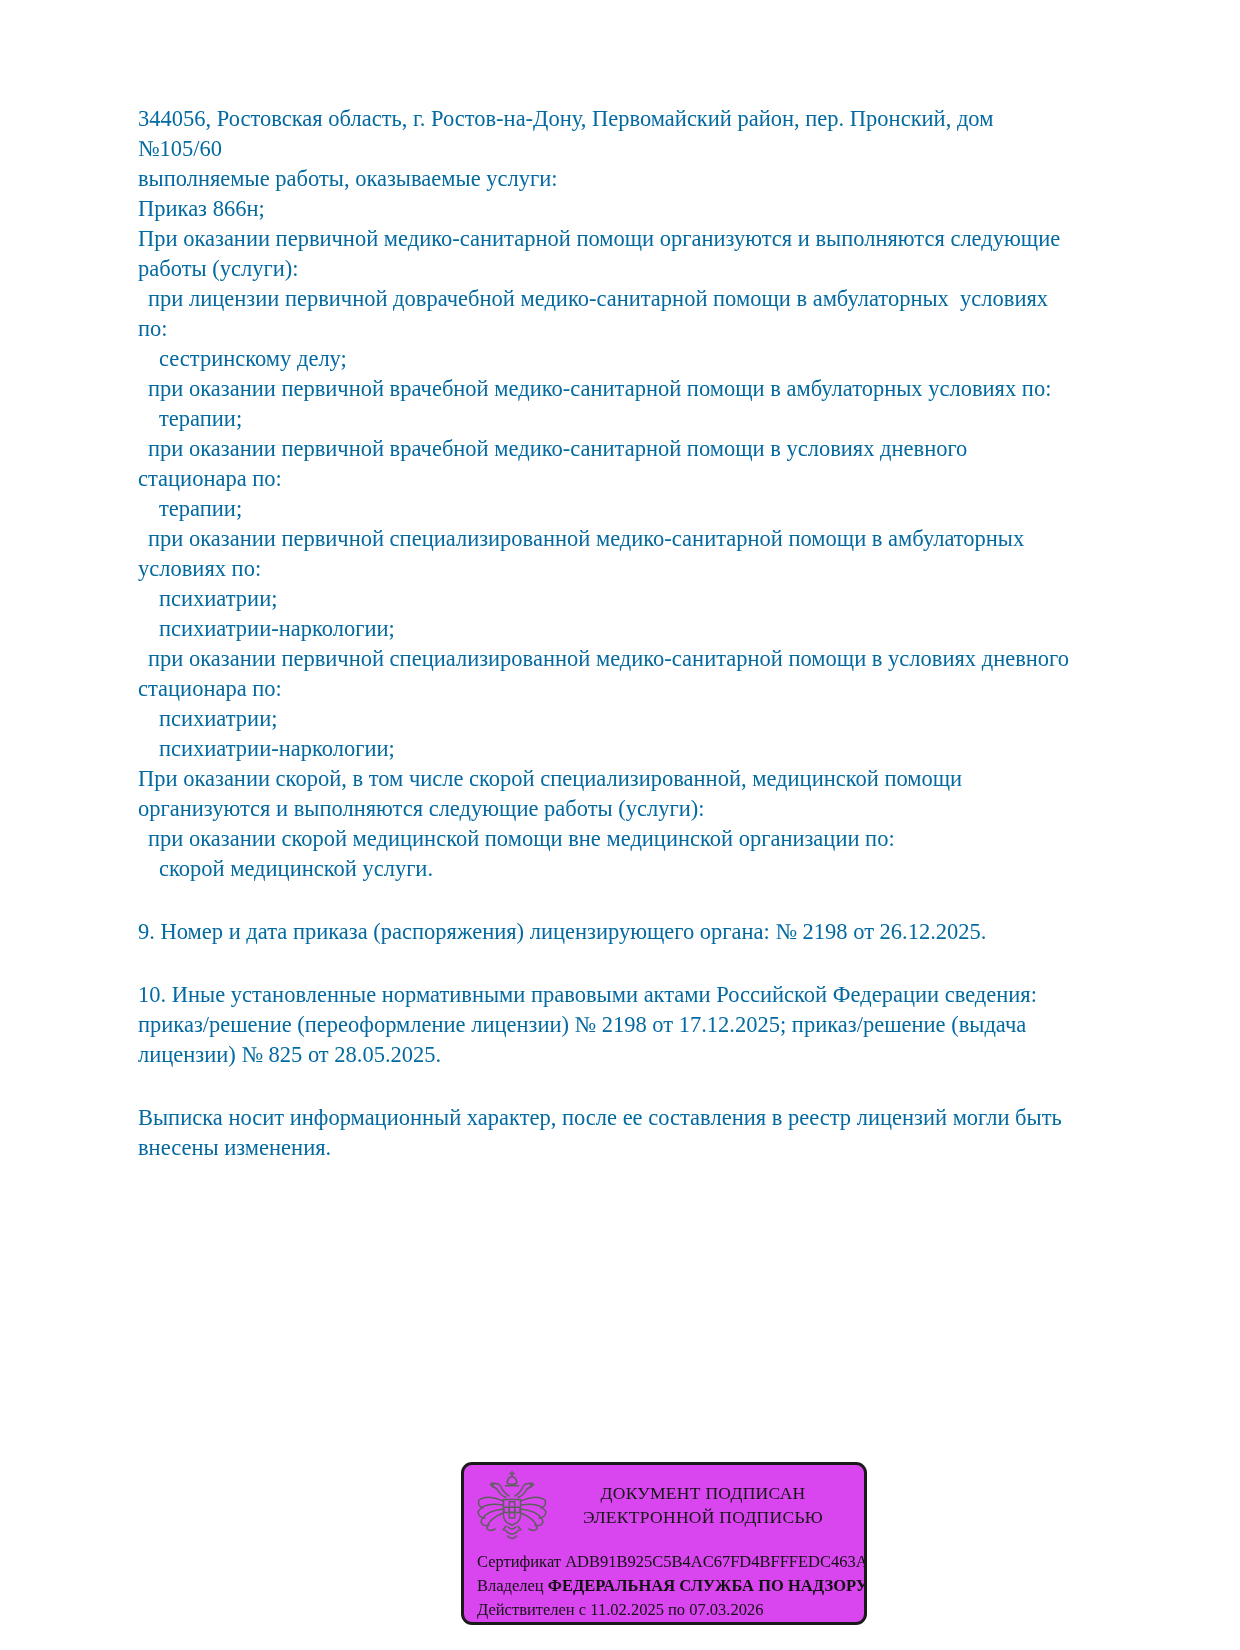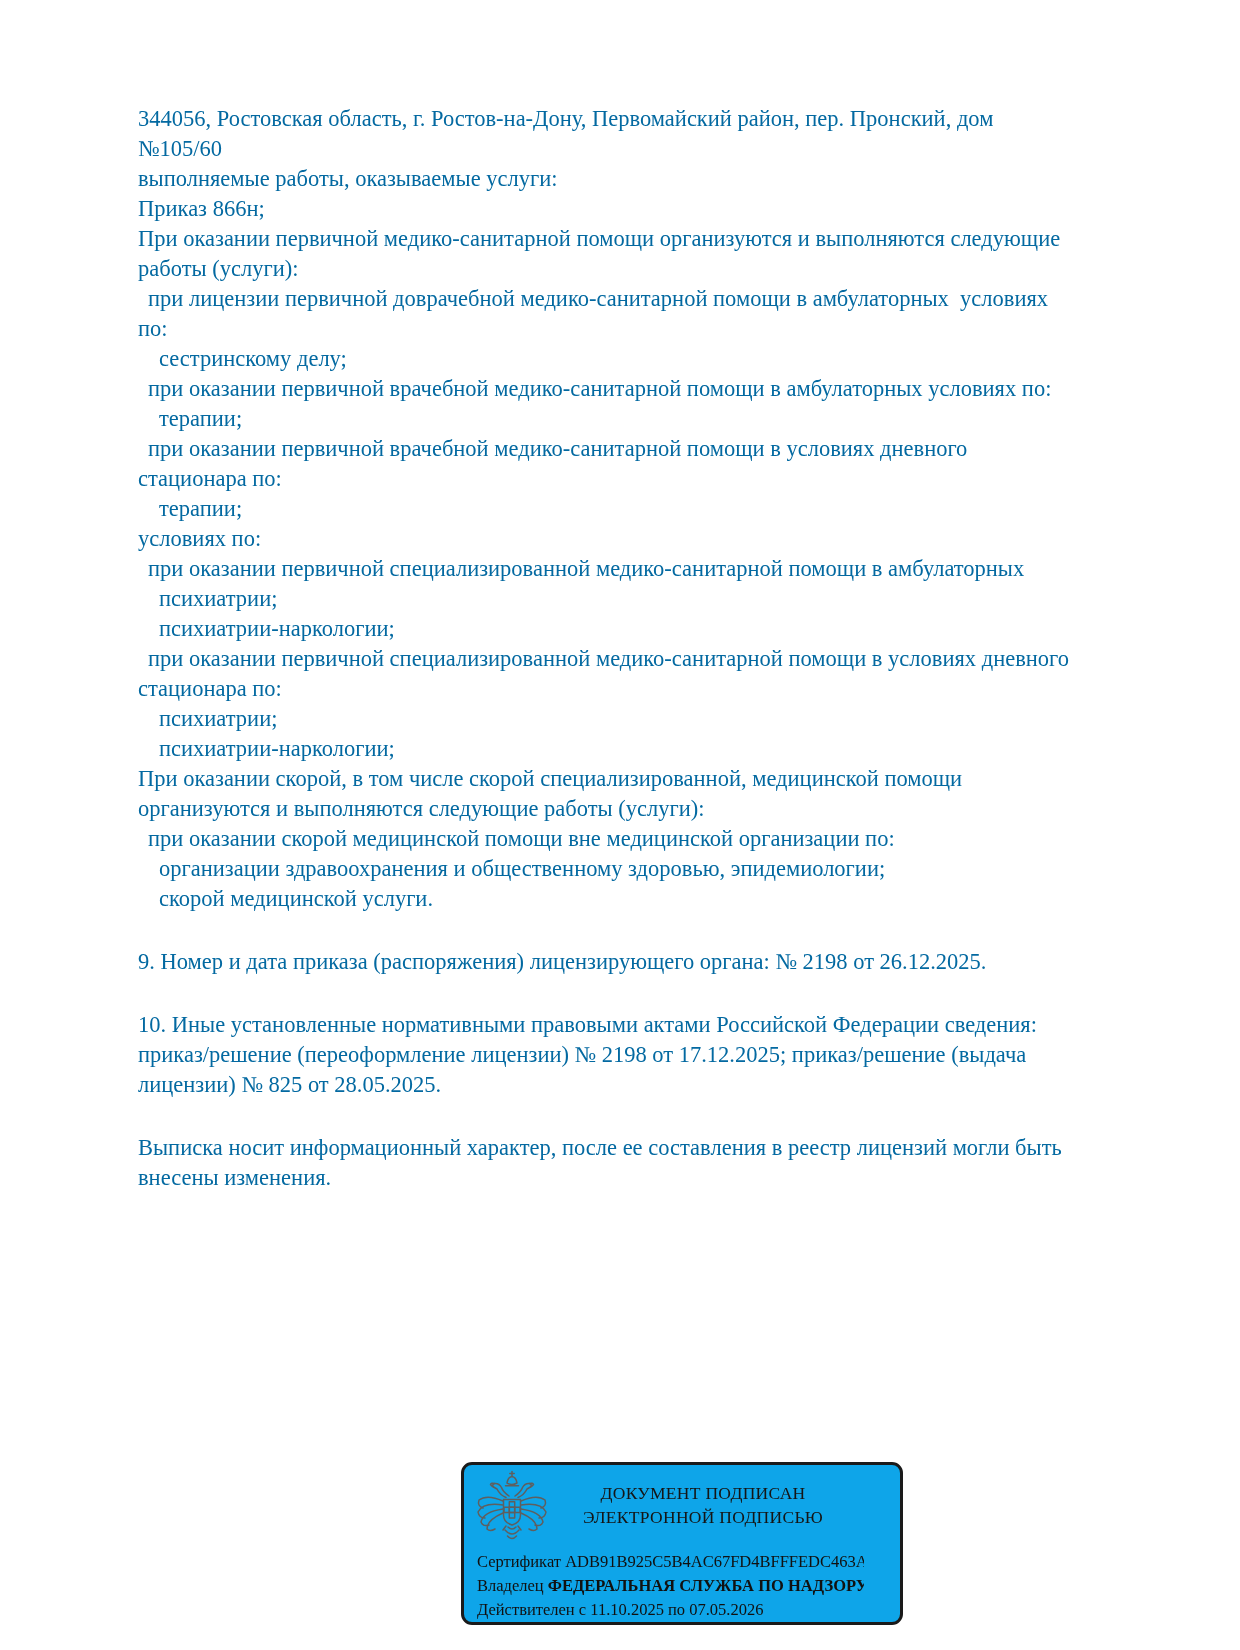--- a/index.html
+++ b/index.html
@@ -28,22 +28,21 @@
   .ind2 { padding-left: 21px; font-family: Liberation Serif, serif; }
   .gap  { margin-top: 33px; }
 
   
   .stamp {
     position: absolute;
     left: 461px; top: 1462px;
     width: 400px; height: 157px;
     border: 3px solid #1a1a1a;
     border-radius: 11px;
-    background: #0ea5e9;
-    padding-left: 36px;
+    background: #d946ef;
   }
   .stamp-emblem {
     position: absolute;
     left: 11px; top: 5px;
     width: 74px; height: 78px;
   }
   .stamp-title {
     position: absolute;
     left: 88px; top: 17px;
     width: 302px;
@@ -81,32 +80,31 @@
     <div class="line">При оказании первичной медико-санитарной помощи организуются и выполняются следующие</div>
     <div class="line">работы (услуги):</div>
     <div class="line ind1">при лицензии первичной доврачебной медико-санитарной помощи в амбулаторных  условиях</div>
     <div class="line">по:</div>
     <div class="line ind2">сестринскому делу;</div>
     <div class="line ind1">при оказании первичной врачебной медико-санитарной помощи в амбулаторных условиях по:</div>
     <div class="line ind2">терапии;</div>
     <div class="line ind1">при оказании первичной врачебной медико-санитарной помощи в условиях дневного</div>
     <div class="line">стационара по:</div>
     <div class="line ind2">терапии;</div>
+    <div class="line ind1">при оказании первичной специализированной медико-санитарной помощи в амбулаторных</div>
     <div class="line">условиях по:</div>
-    <div class="line ind1">при оказании первичной специализированной медико-санитарной помощи в амбулаторных</div>
     <div class="line ind2">психиатрии;</div>
     <div class="line ind2">психиатрии-наркологии;</div>
     <div class="line ind1">при оказании первичной специализированной медико-санитарной помощи в условиях дневного</div>
     <div class="line">стационара по:</div>
     <div class="line ind2">психиатрии;</div>
     <div class="line ind2">психиатрии-наркологии;</div>
     <div class="line">При оказании скорой, в том числе скорой специализированной, медицинской помощи</div>
     <div class="line">организуются и выполняются следующие работы (услуги):</div>
     <div class="line ind1">при оказании скорой медицинской помощи вне медицинской организации по:</div>
-    <div class="line ind2">организации здравоохранения и общественному здоровью, эпидемиологии;</div>
     <div class="line ind2">скорой медицинской услуги.</div>
     <div class="line gap">9. Номер и дата приказа (распоряжения) лицензирующего органа: № 2198 от 26.12.2025.</div>
     <div class="line gap">10. Иные установленные нормативными правовыми актами Российской Федерации сведения:</div>
     <div class="line">приказ/решение (переоформление лицензии) № 2198 от 17.12.2025; приказ/решение (выдача</div>
     <div class="line">лицензии) № 825 от 28.05.2025.</div>
     <div class="line gap">Выписка носит информационный характер, после ее составления в реестр лицензий могли быть</div>
     <div class="line">внесены изменения.</div>
   </div>
 
   <div class="stamp">
@@ -151,18 +149,18 @@
     </svg>
 
     <div class="stamp-title">
       <div>ДОКУМЕНТ ПОДПИСАН</div>
       <div>ЭЛЕКТРОННОЙ ПОДПИСЬЮ</div>
     </div>
 
     <div class="stamp-meta">
       <div class="meta-line"><span>Сертификат </span><span>ADB91B925C5B4AC67FD4BFFFEDC463AE</span></div>
       <div class="meta-line"><span>Владелец </span><b>ФЕДЕРАЛЬНАЯ СЛУЖБА ПО НАДЗОРУ В СФ</b></div>
-      <div class="meta-line">Действителен с 11.10.2025 по 07.05.2026</div>
+      <div class="meta-line">Действителен с 11.02.2025 по 07.03.2026</div>
     </div>
 
   </div>
 
 </div>
 
 </body></html>

